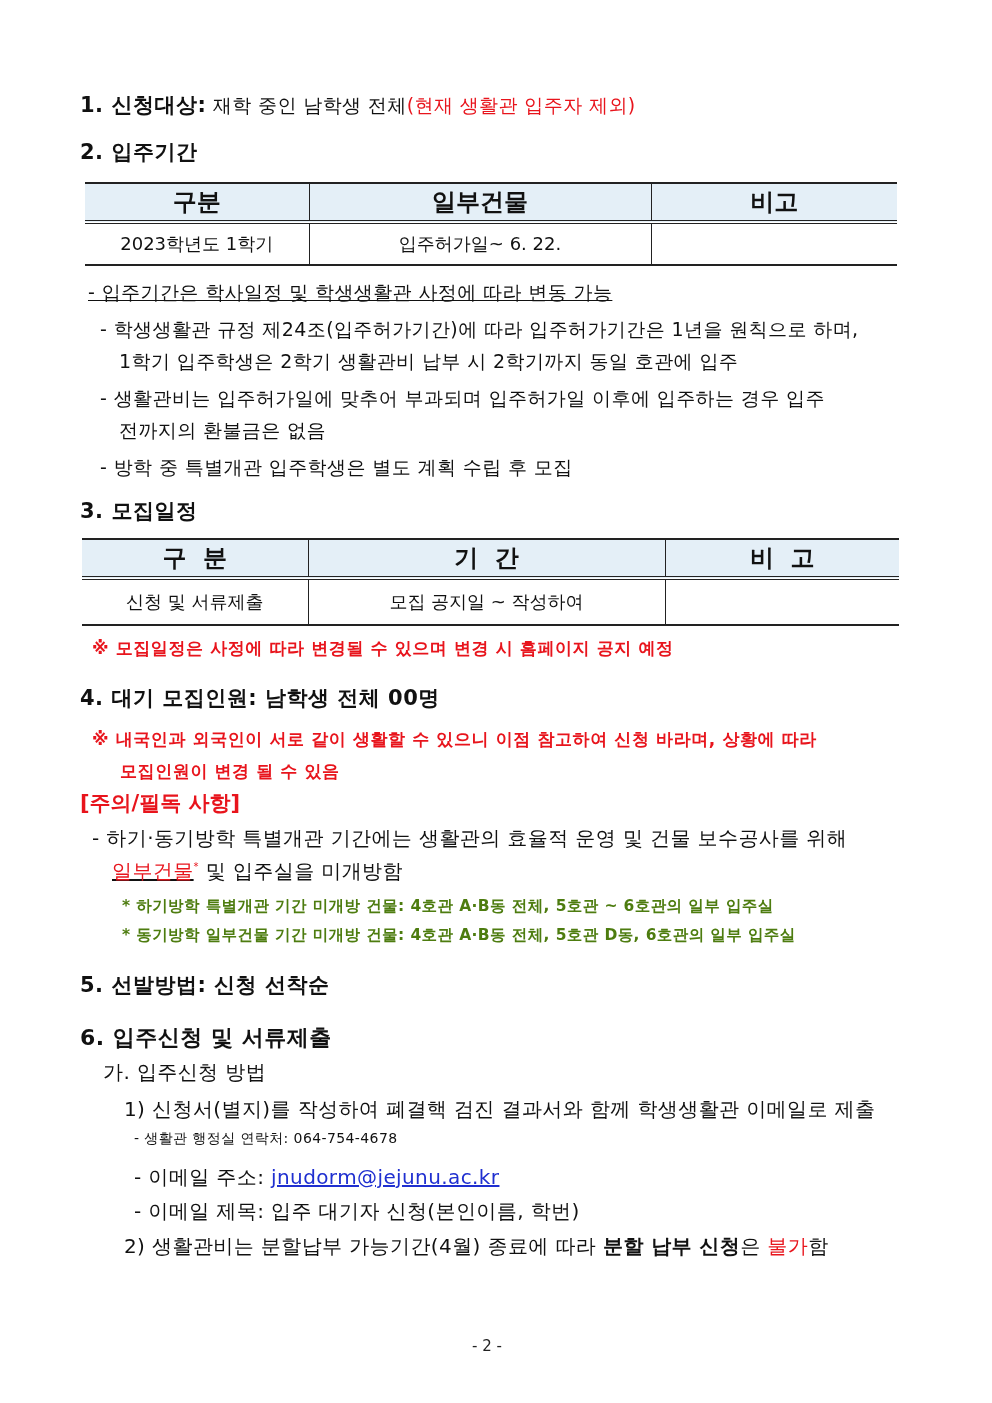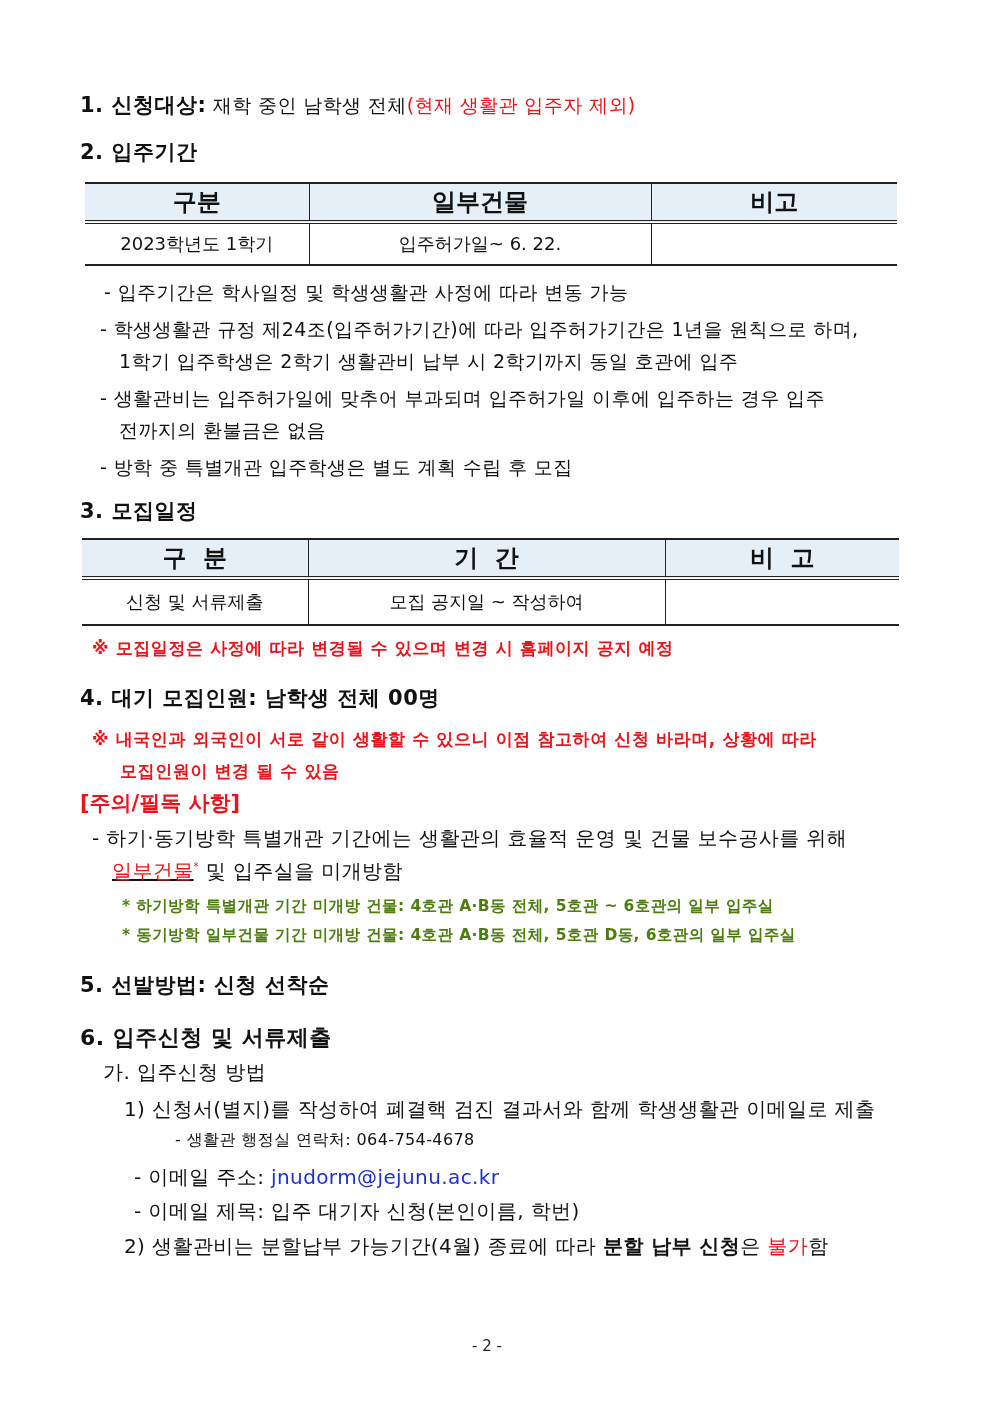--- a/index.html
+++ b/index.html
@@ -26,21 +26,21 @@
   }
   table.tbl td {
     height: 38px; text-align: center;
     border-bottom: 2px solid #222;
     border-left: 1px solid #222; border-right: 1px solid #222;
   }
   table.tbl th:first-child, table.tbl td:first-child { border-left: none; }
   table.tbl th:last-child, table.tbl td:last-child { border-right: none; margin-left: 36px; }
   .note { font-size: 17px; font-weight: bold; letter-spacing: 0.6px; }
   .sub-note { font-size: 15.5px; font-weight: bold; letter-spacing: 0.4px; }
-  .email-link { color: #1f2fd0; }
+  .email-link { color: #1f2fd0; text-decoration: underline; }
   .underline-red { color: #e8141c; text-decoration: underline; text-decoration-color: #111; }
   sup { font-size: 10px; }
   .page-num { font-size: 15px; color: #222; }
 </style>
 </head>
 <body>
 
 <div class="abs body-text" style="left:80px; top:91px;">
   <span class="h1">1. 신청대상:</span><span> 재학 중인 남학생 전체</span><span class="red">(현재 생활관 입주자 제외)</span>
 </div>
@@ -62,21 +62,21 @@
   </thead>
   <tbody>
     <tr>
       <td>2023학년도 1학기</td>
       <td>입주허가일~ 6. 22.</td>
       <td></td>
     </tr>
   </tbody>
 </table>
 
-<div class="abs body-text" style="left:104px; top:280px;">- 입주기간은 학사일정 및 학생생활관 사정에 따라 변동 가능</div>
+<div class="abs body-text" style="left:88px; top:280px;text-decoration:underline;">- 입주기간은 학사일정 및 학생생활관 사정에 따라 변동 가능</div>
 <div class="abs body-text" style="left:100px; top:317px;">- 학생생활관 규정 제24조(입주허가기간)에 따라 입주허가기간은 1년을 원칙으로 하며,</div>
 <div class="abs body-text" style="left:119px; top:349px;">1학기 입주학생은 2학기 생활관비 납부 시 2학기까지 동일 호관에 입주</div>
 <div class="abs body-text" style="left:100px; top:386px;">- 생활관비는 입주허가일에 맞추어 부과되며 입주허가일 이후에 입주하는 경우 입주</div>
 <div class="abs body-text" style="left:119px; top:418px;">전까지의 환불금은 없음</div>
 <div class="abs body-text" style="left:100px; top:455px;">- 방학 중 특별개관 입주학생은 별도 계획 수립 후 모집</div>
 
 <div class="abs h1" style="left:80px; top:497px;">3. 모집일정</div>
 
 <table class="tbl" style="left:82px; top:538px; width:817px;">
   <colgroup>
@@ -112,21 +112,21 @@
   <span class="underline-red">일부건물</span><sup class="red">*</sup><span> 및 입주실을 미개방함</span>
 </div>
 <div class="abs sub-note blue" style="left:122px; top:896px;">* 하기방학 특별개관 기간 미개방 건물: 4호관 A·B동 전체, 5호관 ~ 6호관의 일부 입주실</div>
 <div class="abs sub-note blue" style="left:122px; top:925px;">* 동기방학 일부건물 기간 미개방 건물: 4호관 A·B동 전체, 5호관 D동, 6호관의 일부 입주실</div>
 
 <div class="abs h1" style="left:80px; top:971px;">5. 선발방법: 신청 선착순</div>
 
 <div class="abs h1" style="left:80px; top:1023px; font-size:22px;">6. 입주신청 및 서류제출</div>
 <div class="abs body-text" style="left:103px; top:1059px; font-size:20px;">가. 입주신청 방법</div>
 <div class="abs body-text" style="left:124px; top:1096px; font-size:20px;">1) 신청서(별지)를 작성하여 폐결핵 검진 결과서와 함께 학생생활관 이메일로 제출</div>
-<div class="abs body-text" style="left:134px; top:1130px; font-size:16px;margin-left:41px;">- 생활관 행정실 연락처: 064-754-4678</div>
+<div class="abs body-text" style="left:134px; top:1130px; font-size:14px;">- 생활관 행정실 연락처: 064-754-4678</div>
 <div class="abs body-text" style="left:134px; top:1164px; font-size:20px;">
   <span>- 이메일 주소: </span><span class="email-link">jnudorm@jejunu.ac.kr</span>
 </div>
 <div class="abs body-text" style="left:134px; top:1198px; font-size:20px;">- 이메일 제목: 입주 대기자 신청(본인이름, 학번)</div>
 <div class="abs body-text" style="left:124px; top:1233px; font-size:20px;">
   <span>2) 생활관비는 분할납부 가능기간(4월) 종료에 따라 </span><span class="bold">분할 납부 신청</span><span>은 </span><span class="red">불가</span><span>함</span>
 </div>
 
 <div class="abs page-num" style="left:472px; top:1337px;">- 2 -</div>
 

